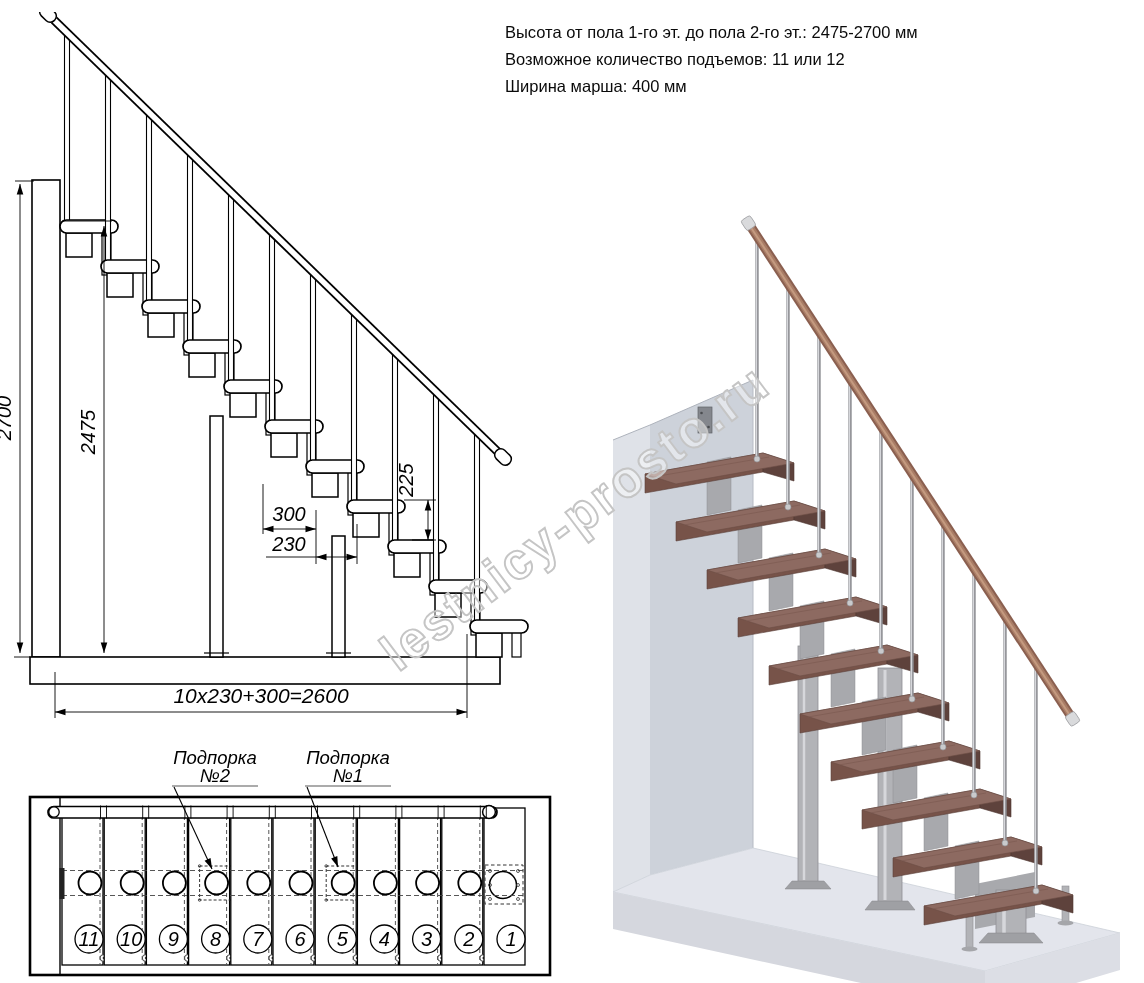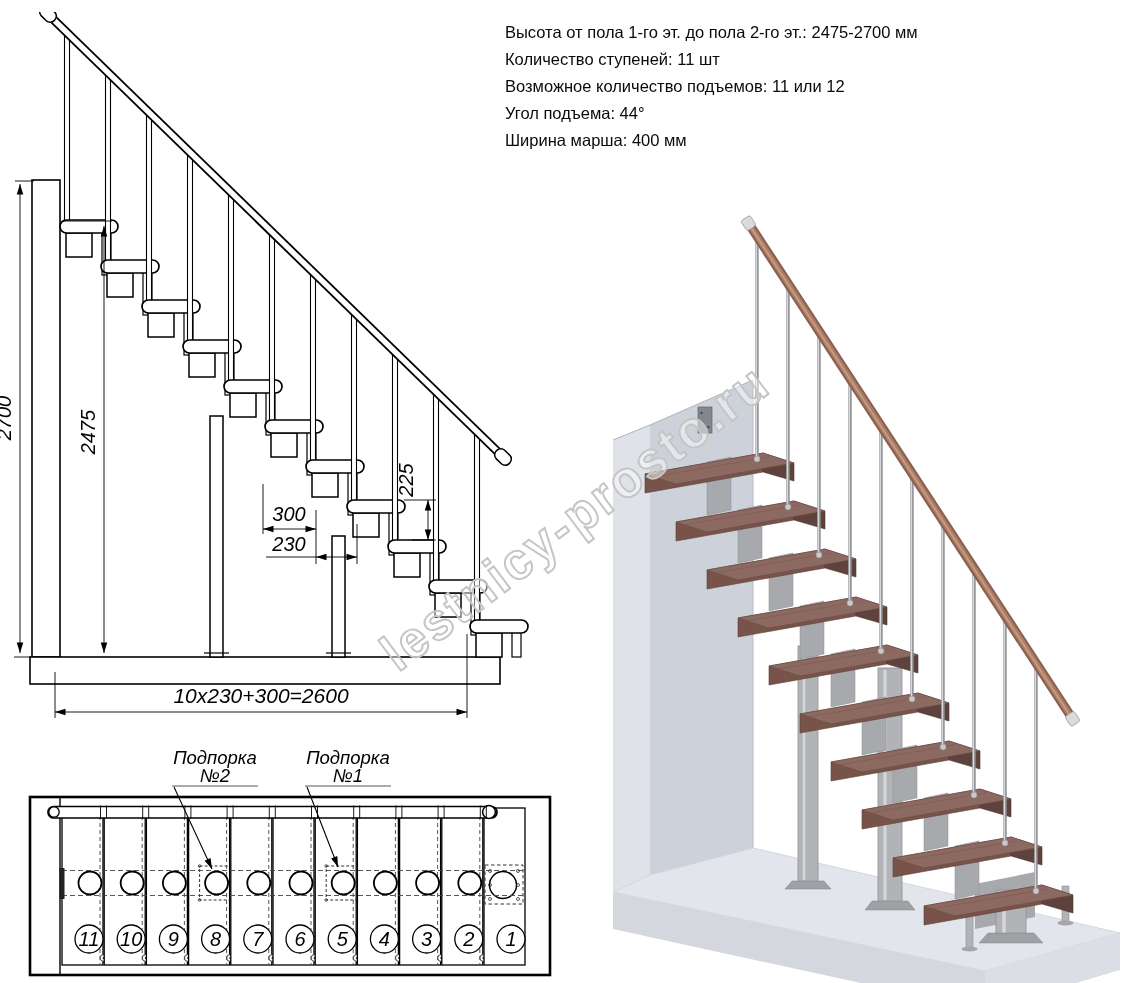--- a/index.html
+++ b/index.html
@@ -17,23 +17,21 @@
   .ln{stroke:#000;fill:none;}
 </style>
 </head>
 <body>
 
 <div id="stage">
 
   
   <div id="specs">
     <div>Высота от пола 1-го эт. до пола 2-го эт.: 2475-2700 мм</div>
-    <div>Количество ступеней: 11 шт</div>
     <div>Возможное количество подъемов: 11 или 12</div>
-    <div>Угол подъема: 44°</div>
     <div>Ширина марша: 400 мм</div>
   </div>
 
   <svg width="1144" height="983" viewBox="0 0 1144 983">
     <defs>
       <marker id="arw" viewBox="-12 -4 13 8" refX="0" refY="0" markerWidth="13" markerHeight="8" markerUnits="userSpaceOnUse" orient="auto-start-reverse">
         <path d="M0 0 L-10.5 3.3 L-10.5 -3.3 Z" fill="#000"></path>
       </marker>
     </defs>
 

